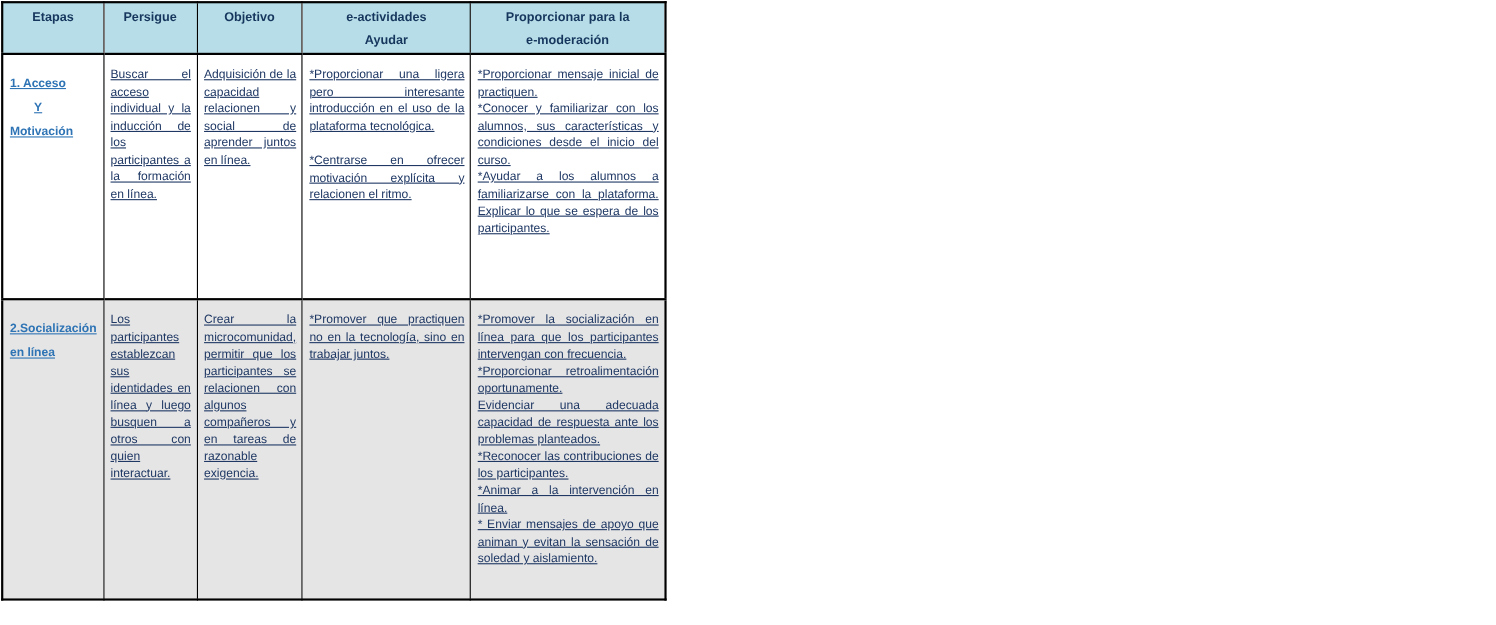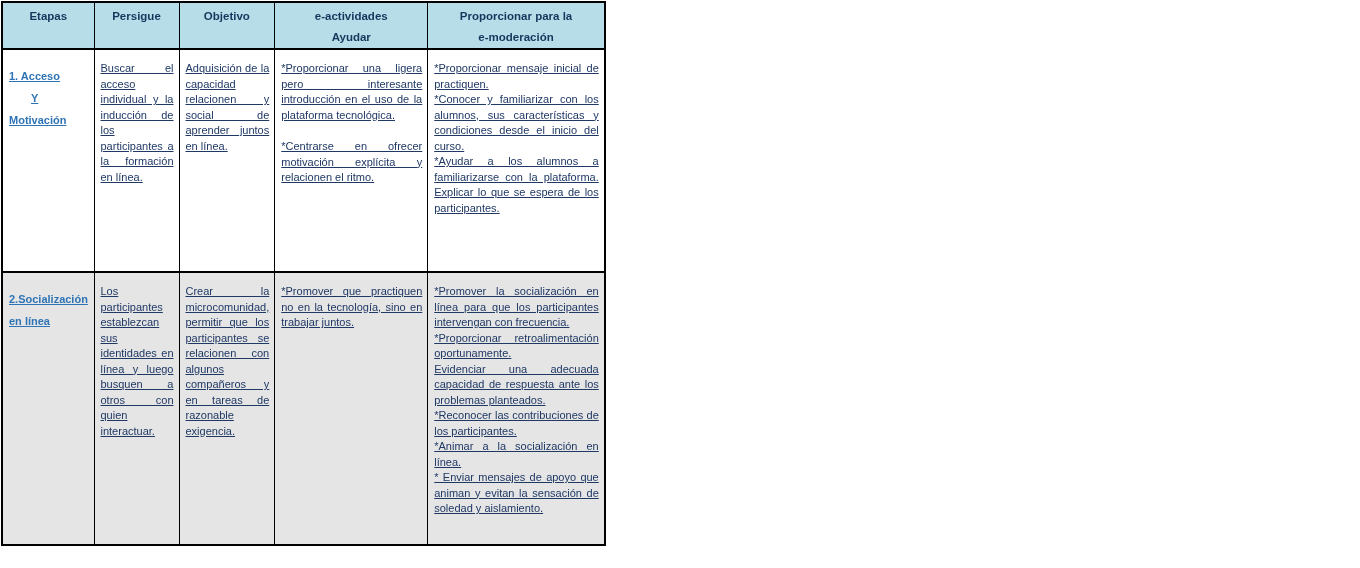--- a/index.html
+++ b/index.html
@@ -134,18 +134,18 @@
         <p>Crear la microcomunidad, permitir que los participantes se relacionen con algunos compañeros y en tareas de razonable exigencia.</p>
       </td>
       <td>
         <p>*Promover que practiquen no en la tecnología, sino en trabajar juntos.</p>
       </td>
       <td>
         <p>*Promover la socialización en línea para que los participantes intervengan con frecuencia.</p>
         <p>*Proporcionar retroalimentación oportunamente.</p>
         <p>Evidenciar una adecuada capacidad de respuesta ante los problemas planteados.</p>
         <p>*Reconocer las contribuciones de los participantes.</p>
-        <p>*Animar a la socialización en línea.</p>
+        <p>*Animar a la intervención en línea.</p>
         <p>* Enviar mensajes de apoyo que animan y evitan la sensación de soledad y aislamiento.</p>
       </td>
     </tr>
   </tbody>
 </table>
 
 </body></html>

